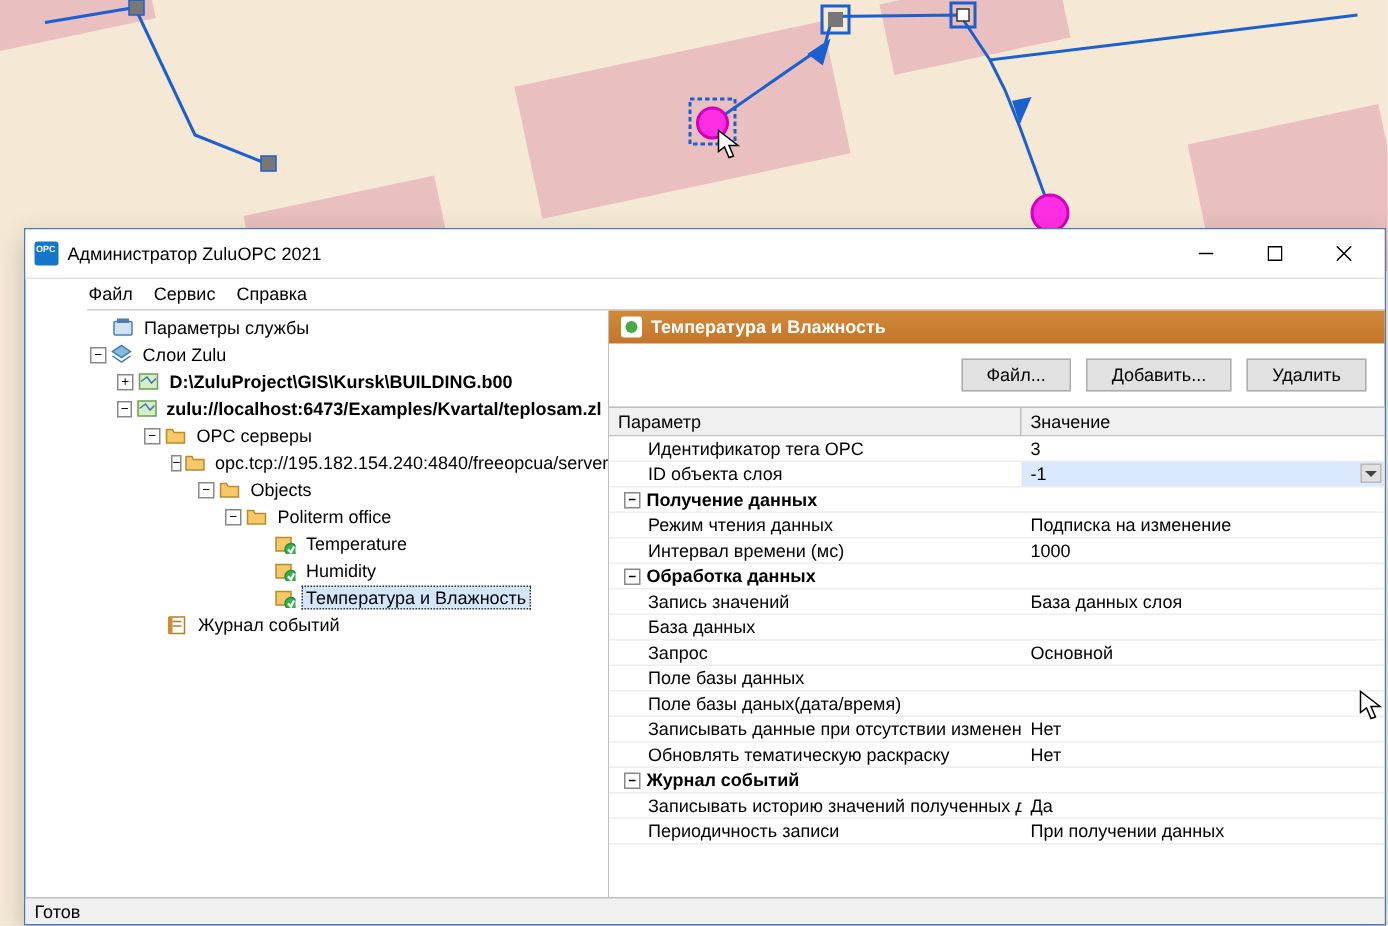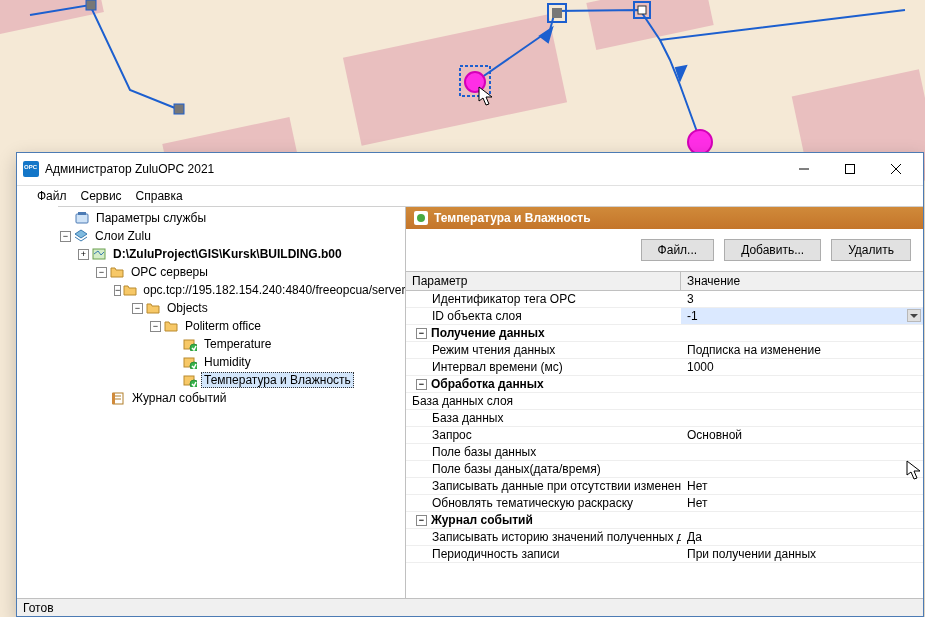--- a/index.html
+++ b/index.html
@@ -40,20 +40,21 @@
   .titlebar .title { flex:1; font-size:12px; color:#000; }
   .titlebar .winbtns { display:flex; }
   .titlebar .winbtn { width:46px; height:30px; display:flex; align-items:center; justify-content:center; }
   .menubar {
     height: 20px;
     display:flex;
     align-items:center;
     padding: 0 14px;
     gap: 2px;
     background:#fff;
+    margin-left:22px;
   }
   .menubar span { padding: 2px 6px; }
   .body { flex:1; display:flex; min-height:0; border-top:1px solid #d0d0d0;margin-left:41px; }
   .left {
     width: 348px;
     border-right: 1px solid #c0c0c0;
     background:#fff;
     overflow:auto;
     padding: 2px 2px 8px 2px;
   }
@@ -223,20 +224,30 @@
                   <svg width="14" height="14">
                       <rect x="1" y="2" width="12" height="10" fill="#d5edc9" stroke="#6aa04e"></rect>
                       <path d="M2,7 L6,4 L9,8 L12,5" fill="none" stroke="#3a7bb0"></path>
                     </svg>
                 </span>
                 <span class="lbl">D:\ZuluProject\GIS\Kursk\BUILDING.b00</span>
               </div>
             </div>
 
             <div class="tnode bold">
+              <div class="tl">
+                  <span class="exp minus"></span>
+                <span class="ico">
+                  <svg width="14" height="14">
+                      <rect x="1" y="2" width="12" height="10" fill="#d5edc9" stroke="#6aa04e"></rect>
+                      <path d="M2,7 L6,4 L9,8 L12,5" fill="none" stroke="#3a7bb0"></path>
+                    </svg>
+                </span>
+                <span class="lbl">zulu://localhost:6473/Examples/Kvartal/teplosam.zl</span>
+              </div>
               <div class="children">
 
                 <div class="tnode">
                   <div class="tl">
                       <span class="exp minus"></span>
                     <span class="ico folder">
                       <svg width="14" height="12">
                           <path d="M1,2 L5,2 L6,4 L13,4 L13,11 L1,11 Z" fill="#f7c867" stroke="#b98a2e"></path>
                         </svg>
                     </span>
@@ -395,20 +406,21 @@
         <div class="row">
           <div class="c1 indent1">Интервал времени (мс)</div>
           <div class="c2">1000</div>
         </div>
 
         <div class="row group">
           <div class="c1"><span class="expander minus"></span><span>Обработка данных</span></div>
           <div class="c2"></div>
         </div>
         <div class="row">
+          <div class="c1 indent1">Запись значений</div>
           <div class="c2">База данных слоя</div>
         </div>
         <div class="row">
           <div class="c1 indent1">База данных</div>
           <div class="c2"></div>
         </div>
         <div class="row">
           <div class="c1 indent1">Запрос</div>
           <div class="c2">Основной</div>
         </div>

